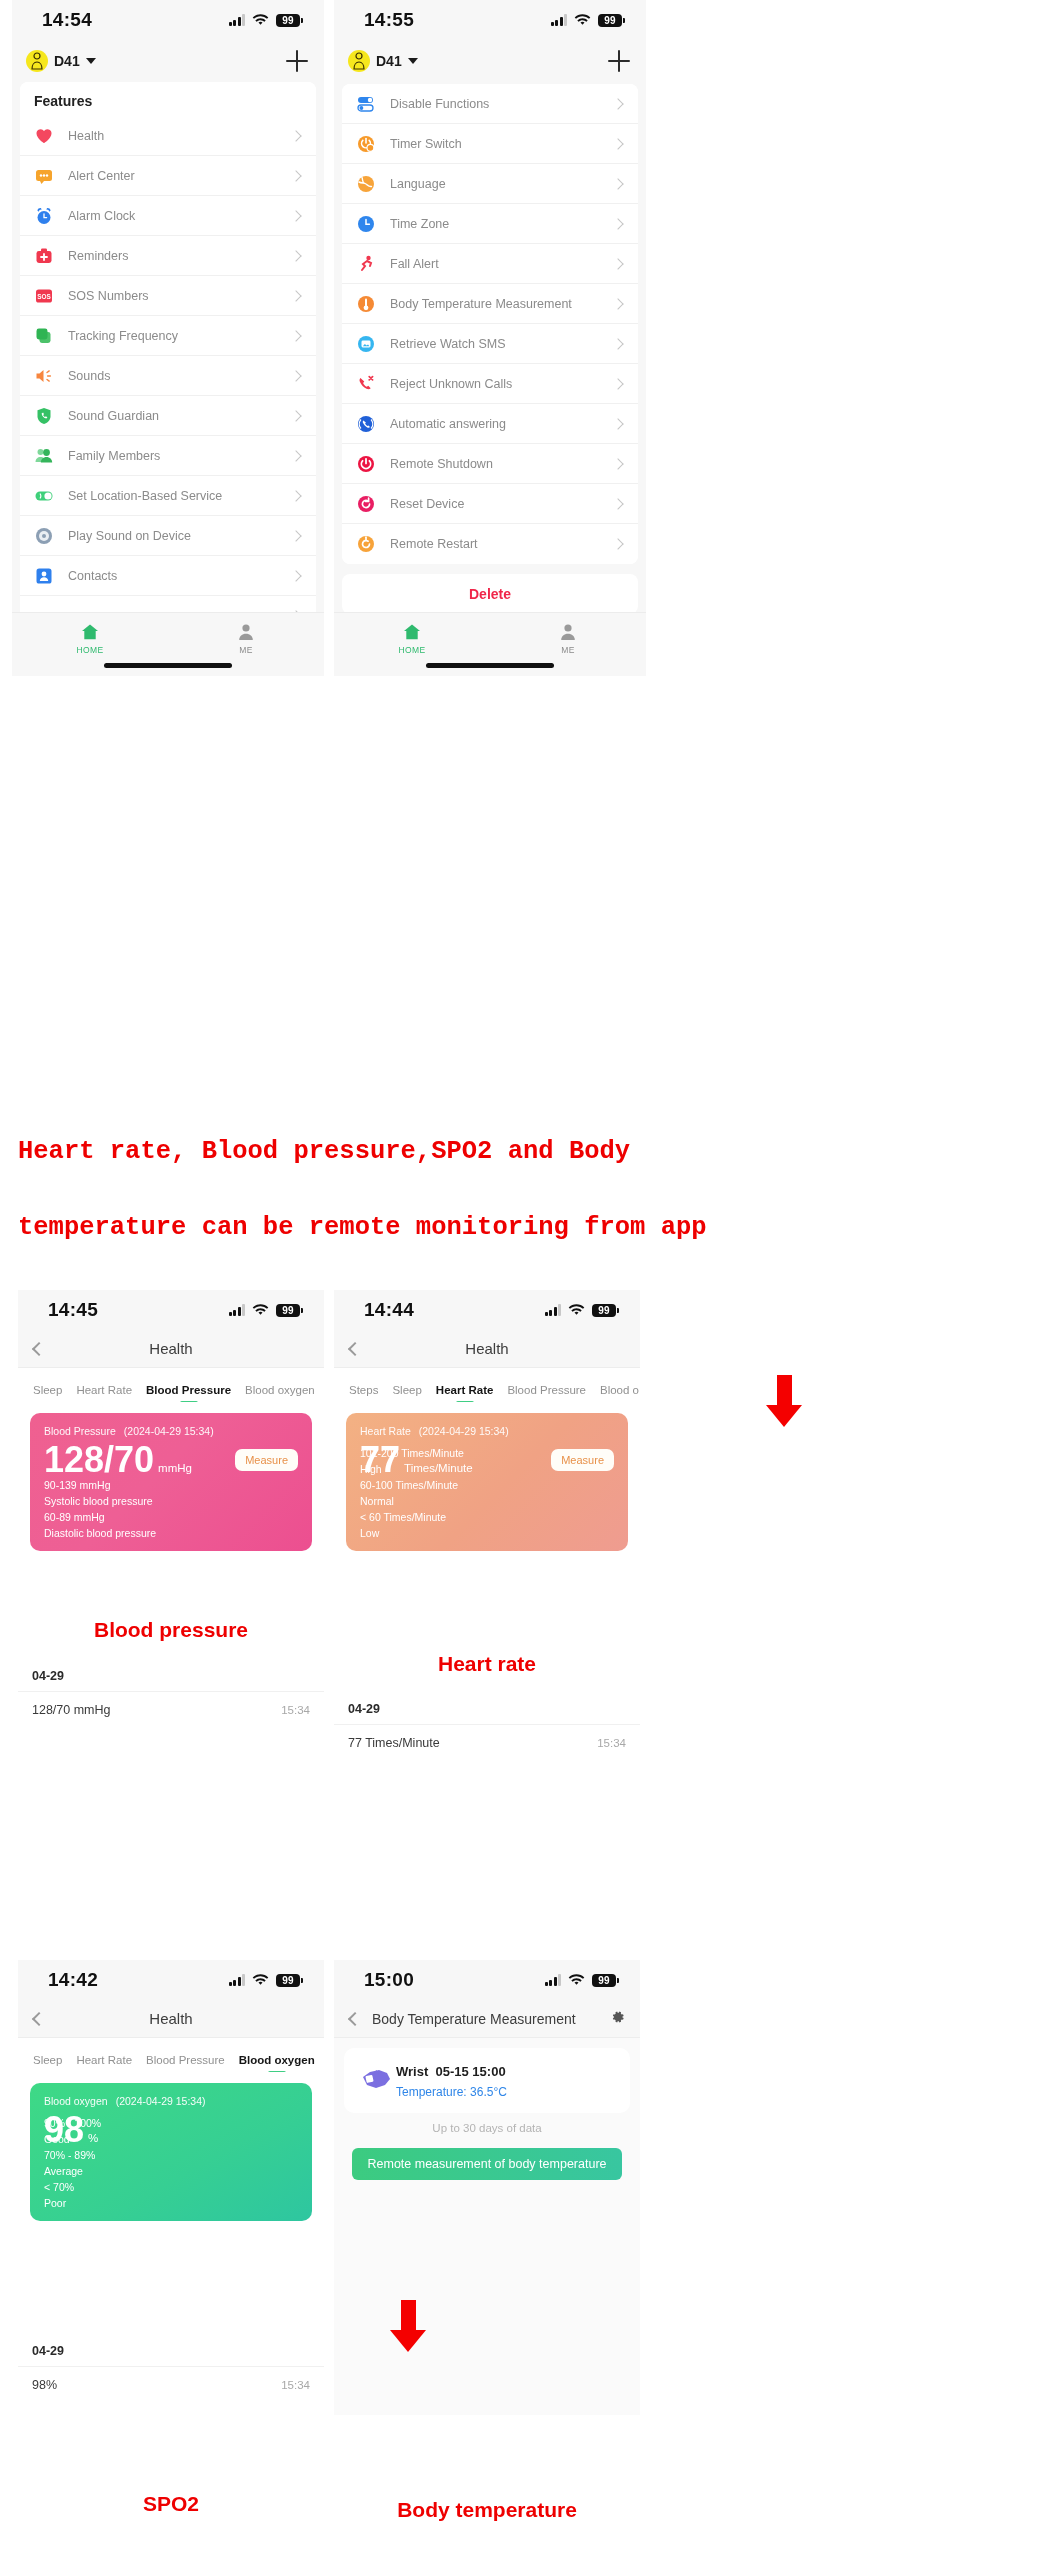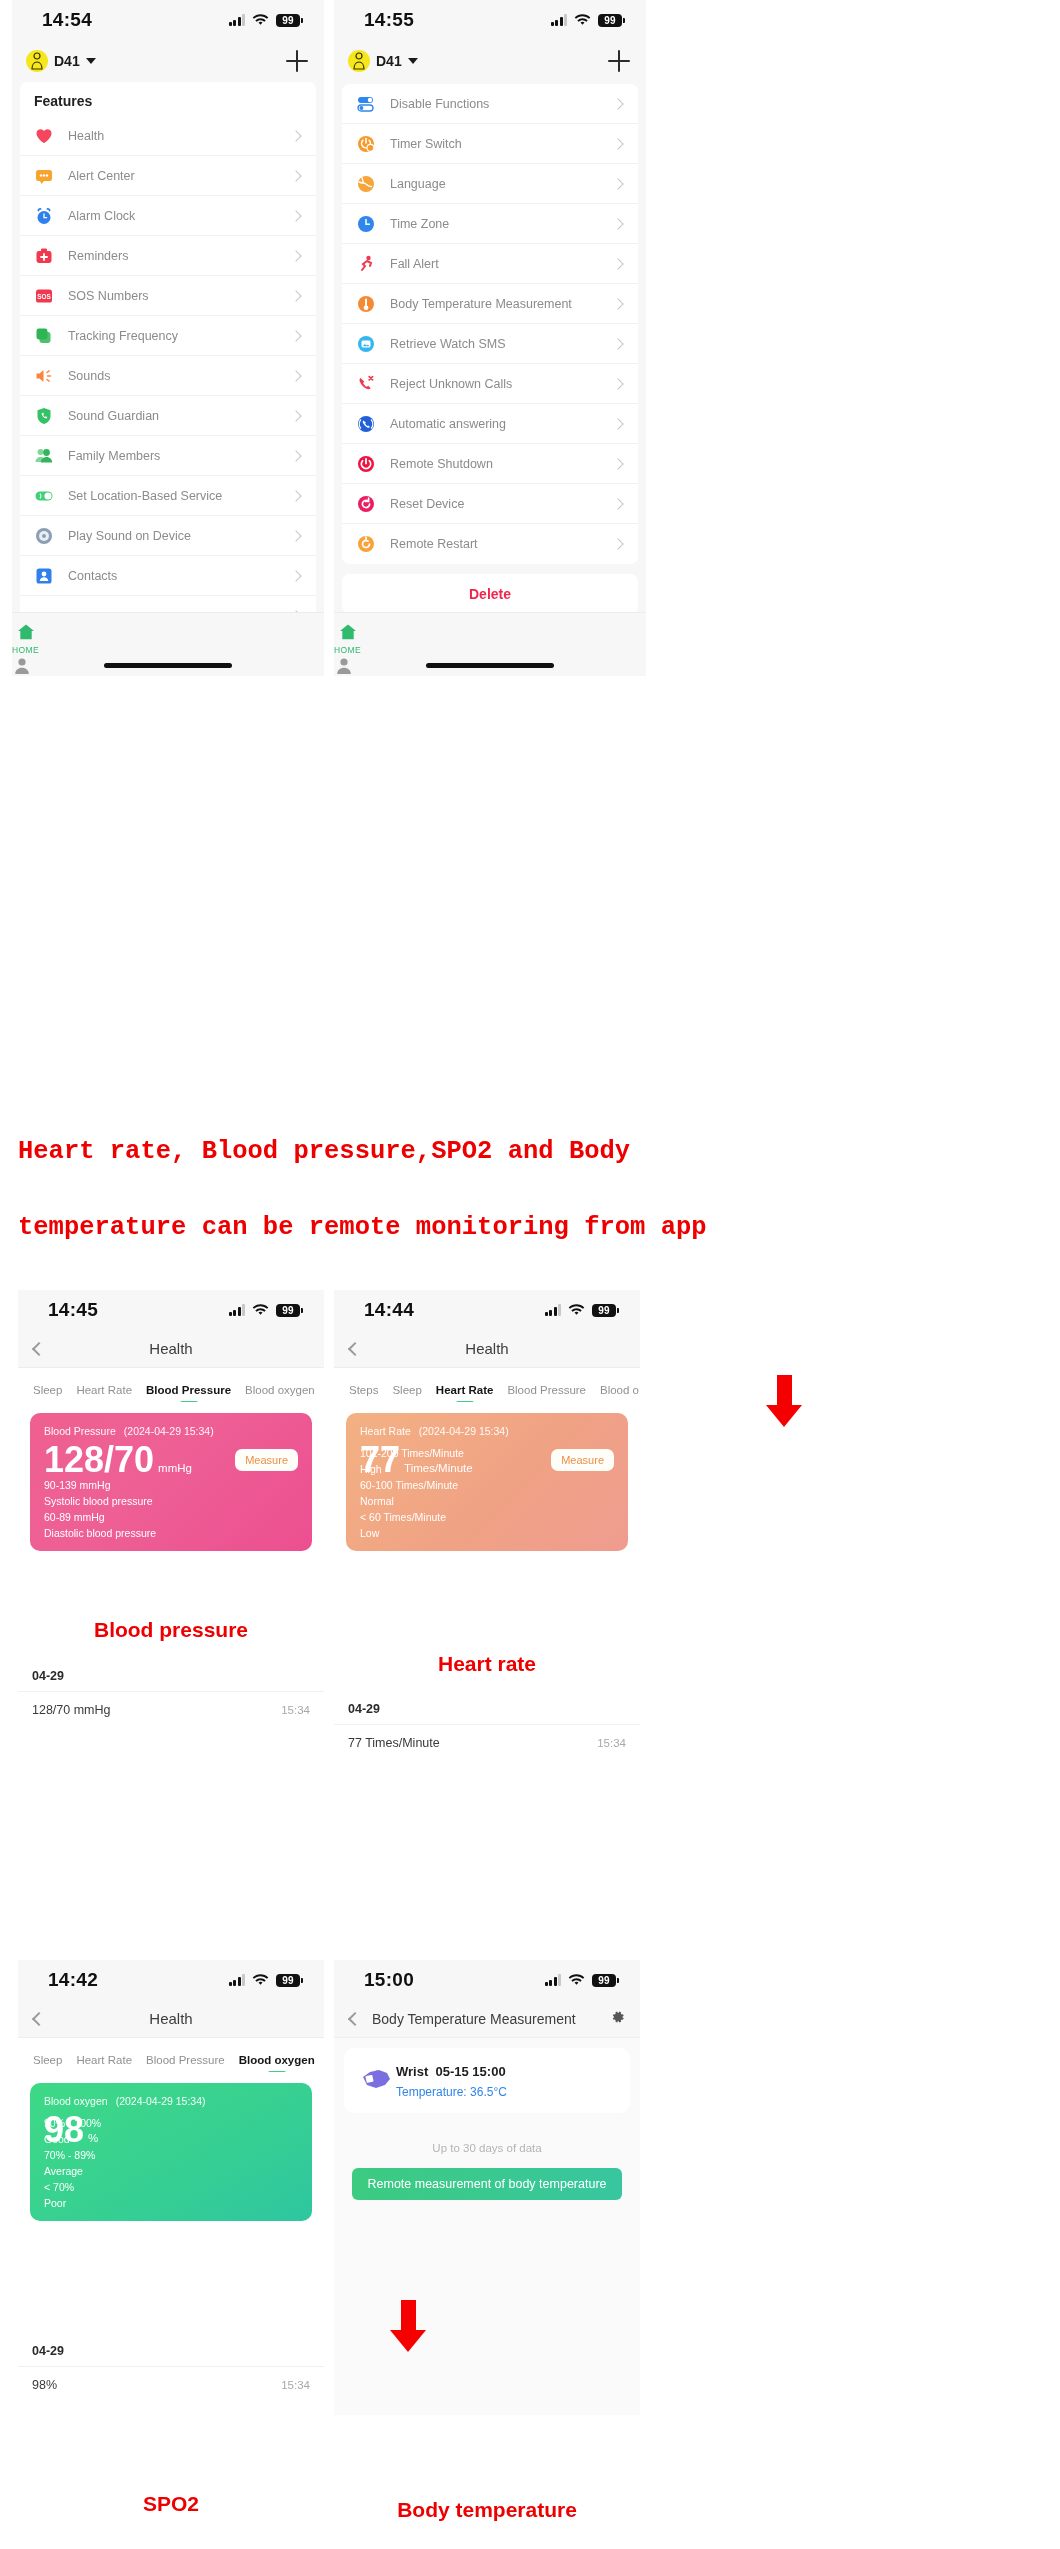--- a/index.html
+++ b/index.html
@@ -87,21 +87,20 @@
   .chev {
     width:8px;height:8px;border-right:1.6px solid #c6c6c6;border-top:1.6px solid #c6c6c6;
     transform: rotate(45deg); margin-right:4px;
   }
 
   
   .tabbar{
     position:absolute; left:0; right:0; bottom:0; height:64px; background:#f7f7f7;
     display:flex; align-items:flex-start; padding-top:8px;
     border-top:1px solid #ececec;
-    flex-direction:column;
   }
   .tab{ flex:1; text-align:center; }
   .tab .ti{ height:22px; display:flex;align-items:center;justify-content:center;}
   .tab .tl{ font-size:8.5px; color:#8b8b8b; letter-spacing:.4px; margin-top:2px;}
   .tab.active .tl{ color:#2fba6e; }
   .homebar{
     position:absolute;bottom:8px;left:50%;transform:translateX(-50%);
     width:128px;height:5px;border-radius:3px;background:#111;
   }
 
@@ -169,21 +168,21 @@
   }
   .hrow .v{font-size:12.5px;color:#3a3a3a;}
   .hrow .tm{font-size:11.5px;color:#a8a8a8;}
 
   
   .btcard{ background:#fff;margin:10px 10px 0 10px;border-radius:10px;overflow:hidden;}
   .btrow{ display:flex;align-items:center;gap:4px;padding:14px 14px;border-bottom:1px solid #f1f1f1;}
   .btrow:last-child{border-bottom:none}
   .btrow .txt .l1{font-size:13px;font-weight:bold;color:#1d1d1d;}
   .btrow .txt .l2{font-size:12px;color:#2f86e8;margin-top:5px;}
-  .uptxt{ text-align:center;font-size:11.5px;color:#b4b4b4;margin-top:29px;}
+  .uptxt{ text-align:center;font-size:11.5px;color:#b4b4b4;margin-top:9px;}
   .greenbtn{
     margin:14px 18px 0 18px;height:32px;border-radius:6px;
     background:linear-gradient(90deg,#3ccb80,#38c6a0);
     color:#fff;font-size:12.5px;display:flex;align-items:center;justify-content:center;
   }
 
   
   .arrow{ position:absolute; width:36px; }
   .arrow .shaft{ width:15px;height:30px;background:#f40000;margin:0 auto; }
   .arrow .head{

